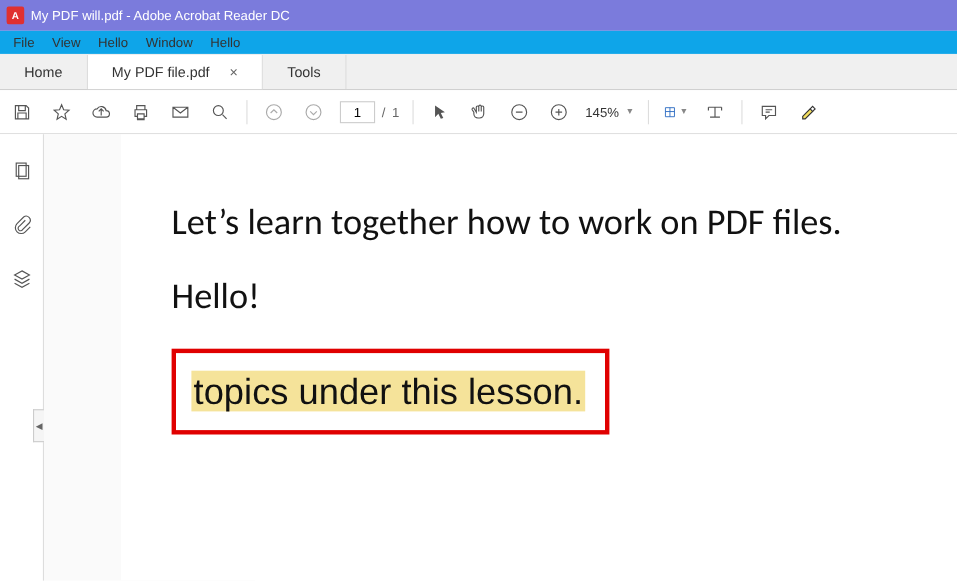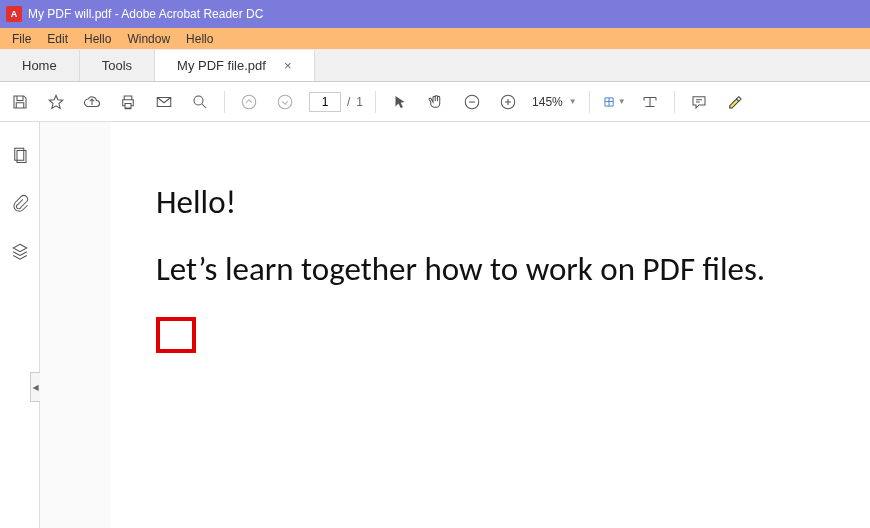--- a/index.html
+++ b/index.html
@@ -1,21 +1,21 @@
 <!DOCTYPE html>
 <html><head>
 <meta charset="utf-8">
 <style>
 * { margin: 0; padding: 0; box-sizing: border-box; font-family: "Segoe UI", Arial, sans-serif; }
 body { width: 870px; height: 528px; overflow: hidden; background: #fff; }
 
 .titlebar { height: 28px; background: #7b7bdc; display: flex; align-items: center; padding: 0 6px; color: #fff; font-size: 12px; }
 .titlebar .app-icon { width: 16px; height: 16px; background: #e03030; border-radius: 2px; margin-right: 6px; display: flex; align-items: center; justify-content: center; font-size: 9px; color: #fff; font-weight: bold; }
 
-.menubar { height: 22px; background: #fdba74; display: flex; align-items: center; padding: 0 4px; font-size: 12px; color: #333; border-bottom: 1px solid #eee; }
+.menubar { height: 22px; background: #0ea5e9; display: flex; align-items: center; padding: 0 4px; font-size: 12px; color: #333; border-bottom: 1px solid #eee; }
 .menubar .menu-item { padding: 2px 8px; cursor: default; }
 
 .tabbar { height: 32px; background: #f0f0f0; display: flex; align-items: stretch; border-bottom: 1px solid #ccc; }
 .tabbar .tab { display: flex; align-items: center; padding: 0 22px; font-size: 13px; color: #333; border-right: 1px solid #ddd; cursor: default; }
 .tabbar .tab.active { background: #fff; }
 .tabbar .tab .close-x { margin-left: 18px; font-size: 13px; color: #666; }
 
 .toolbar { height: 40px; background: #fff; border-bottom: 1px solid #ddd; display: flex; align-items: center; padding: 0 8px; gap: 12px; }
 .toolbar .sep { width: 1px; height: 22px; background: #ddd; }
 .toolbar .ticon { width: 24px; height: 24px; display: flex; align-items: center; justify-content: center; color: #555; cursor: default; }
@@ -41,37 +41,37 @@
 </head>
 <body>
 
 <div class="titlebar">
   <div class="app-icon">A</div>
   <span>My PDF will.pdf - Adobe Acrobat Reader DC</span>
 </div>
 
 <div class="menubar">
   <span class="menu-item">File</span>
-  <span class="menu-item">Edit</span>
+  <span class="menu-item">View</span>
   <span class="menu-item">Hello</span>
   <span class="menu-item">Window</span>
   <span class="menu-item">Hello</span>
 </div>
 
 <div class="tabbar">
   <div class="tab">
       <span>Home</span>
     </div>
-  <div class="tab">
-      <span>Tools</span>
-    </div>
   <div class="tab active">
     <span>My PDF file.pdf</span>
     <span class="close-x">×</span>
   </div>
+  <div class="tab">
+      <span>Tools</span>
+    </div>
 </div>
 
 <div class="toolbar">
   <div class="ticon">
       <svg viewBox="0 0 24 24">
         <path d="M4 4h13l3 3v13H4z M8 4v6h8V4 M7 20v-7h10v7"></path>
       </svg>
     </div>
   <div class="ticon">
       <svg viewBox="0 0 24 24">
@@ -179,19 +179,20 @@
     <div class="licon"><svg viewBox="0 0 24 24">
           <path d="M16 7l-7 7a3 3 0 104 4l8-8a5 5 0 00-7-7l-8 8a7 7 0 0010 10l6-6"></path>
         </svg></div>
     <div class="licon"><svg viewBox="0 0 24 24">
           <path d="M12 3l9 5-9 5-9-5z M3 13l9 5 9-5 M3 18l9 5 9-5"></path>
         </svg></div>
     <div class="expand-tab">◀</div>
   </div>
   <div class="docarea">
     <div class="page">
+      <div class="line">Let’s learn together how to work on PDF files.</div>
       <div class="line">Hello!</div>
-      <div class="line">Let’s learn together how to work on PDF files.</div>
       <div class="redbox">
+        <div class="line" style="margin-bottom:0"><span class="hl">topics under this lesson.</span></div>
       </div>
     </div>
   </div>
 </div>
 
 </body></html>

